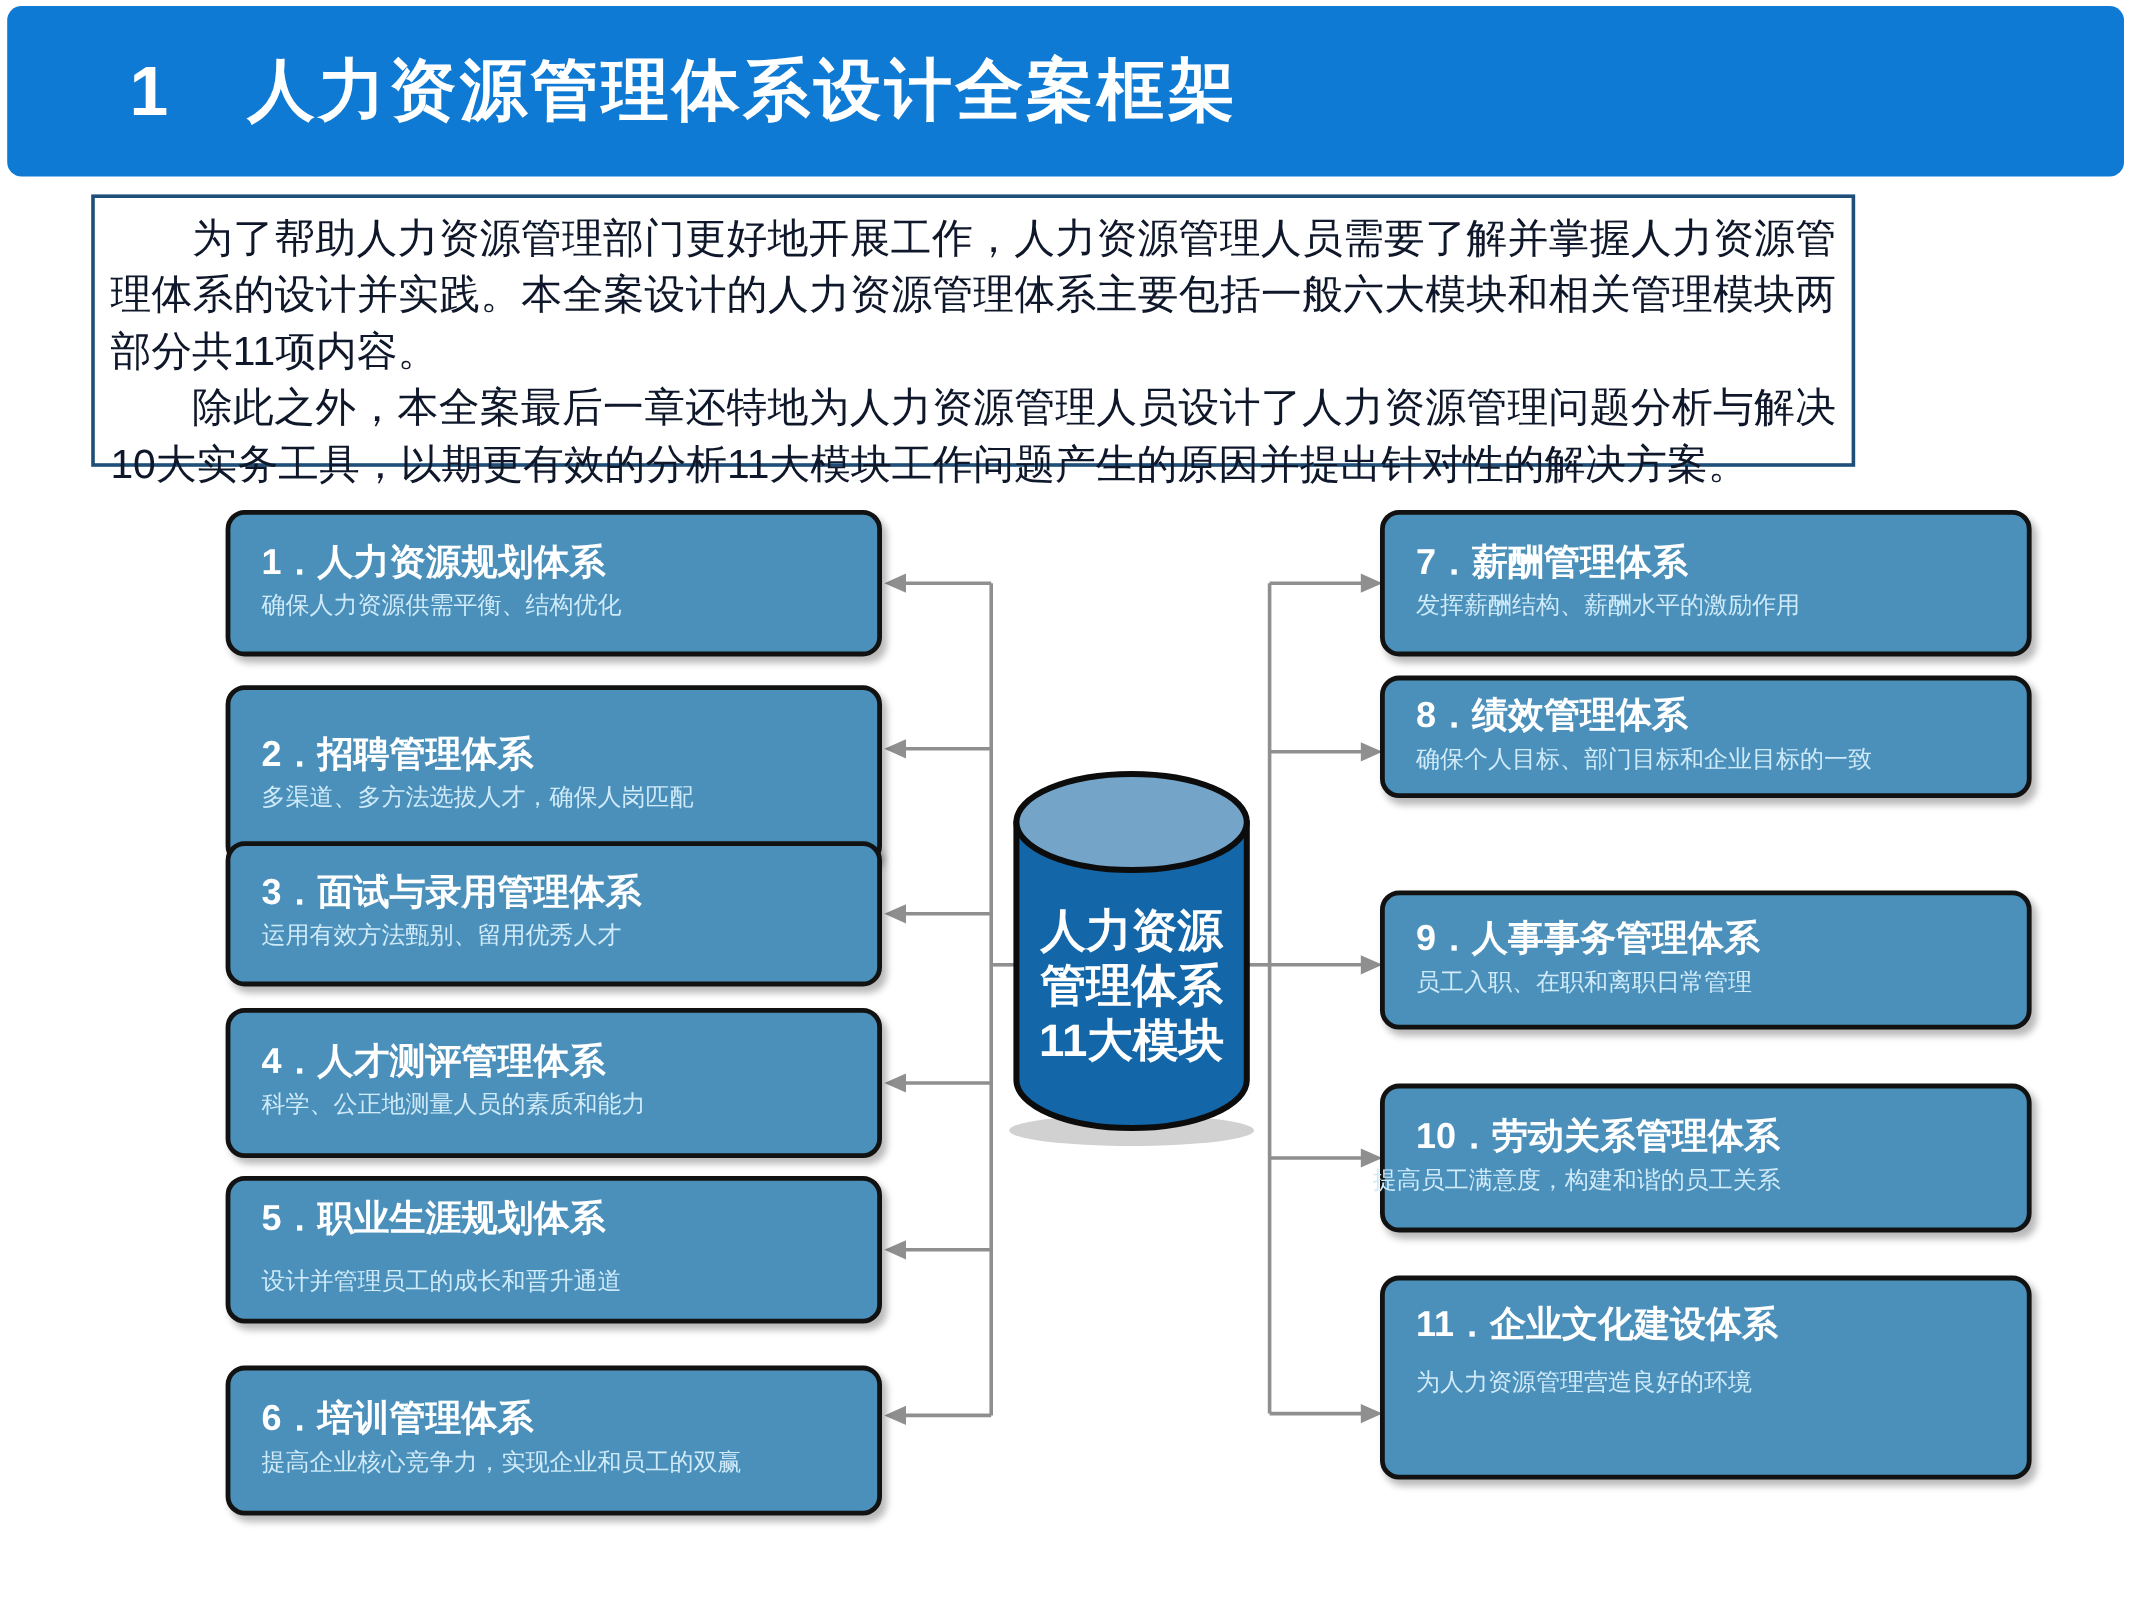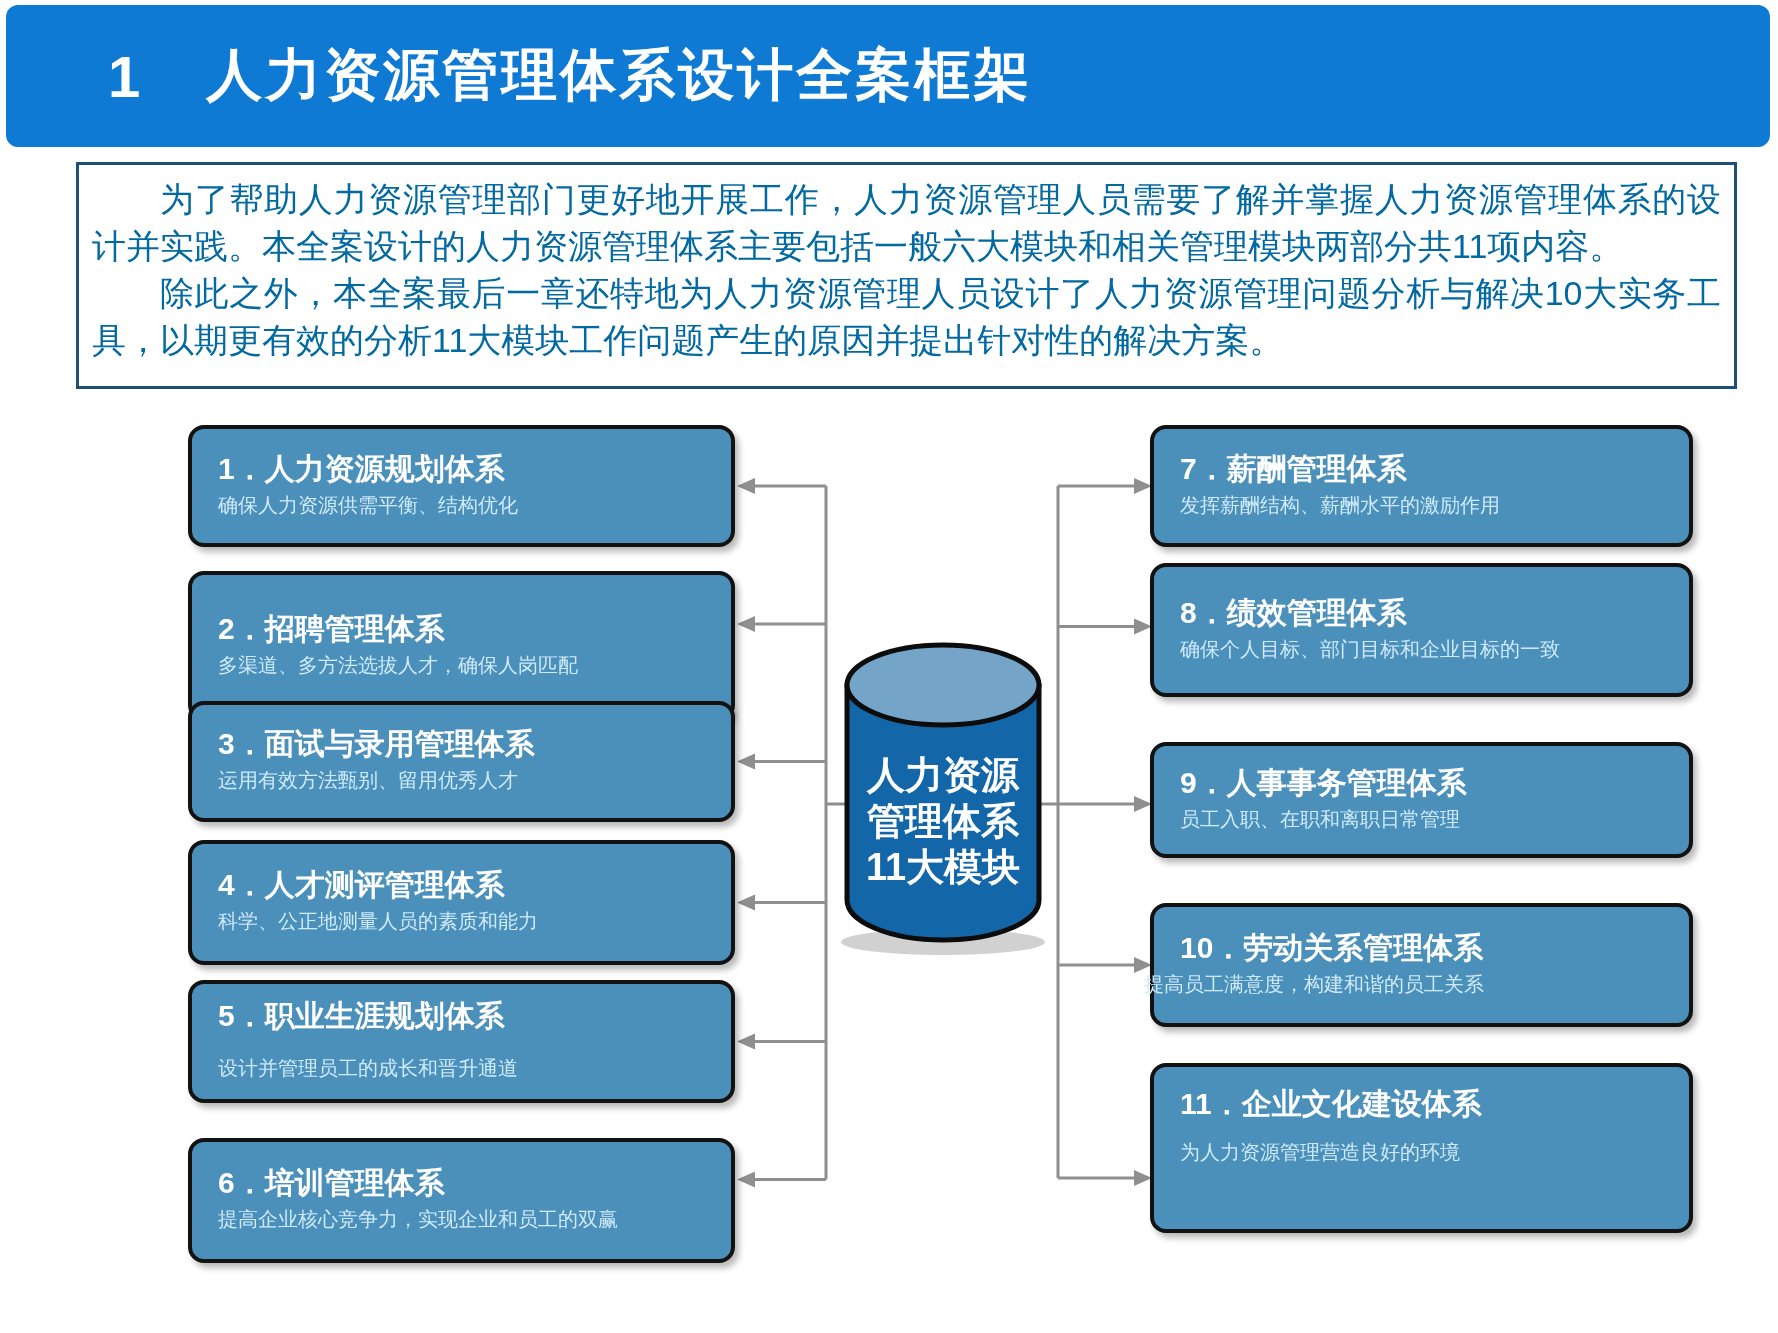--- a/index.html
+++ b/index.html
@@ -10,23 +10,23 @@
   
   #header{
     position:absolute;left:6px;top:5px;width:1764px;height:142px;
     background:var(--header-bg,#0e7ad3);border-radius:12px;
     display:flex;align-items:center;color:#ffffff;
   }
   #header .num{margin-left:102px;font-size:58px;font-weight:bold;}
   #header .ttl{margin-left:66px;font-size:56px;font-weight:bold;letter-spacing:3px;}
   
   #intro{
-    position:absolute;left:76px;top:162px;width:1661px;height:227px;box-sizing:border-box;
+    position:absolute;left:76px;top:162px;width:1470px;height:227px;box-sizing:border-box;
     border:3px solid var(--intro-border,#1f4e79);background:#ffffff;
-    padding:11px 13px;font-size:34px;line-height:47px;color:#0369a1;text-align:justify;
+    padding:11px 13px;font-size:34px;line-height:47px;color:#0f172a;text-align:justify;
   }
   #intro p{margin:0;text-indent:68px;}
   
   .mbox{
     position:absolute;box-sizing:border-box;border:4px solid var(--box-border,#121212);
     border-radius:16px;background:var(--box-fill,#4a90ba);
     box-shadow:4px 5px 6px rgba(0,0,0,0.28);
     display:flex;flex-direction:column;justify-content:center;
     padding:6px 26px;color:#ffffff;z-index:2;
   }
@@ -34,21 +34,21 @@
   .mbox .d{font-size:20px;line-height:35px;color:var(--box-desc,#cfeaf9);}
   .mleft{left:188px;width:547px;}
   .mright{left:1150px;width:543px;}
   #box1{top:425px;height:122px;}
   #box2{top:571px;height:150px;}
   #box3{top:701px;height:121px;}
   #box4{top:840px;height:125px;}
   #box5{top:980px;height:123px;gap:16px;}
   #box6{top:1138px;height:125px;}
   #box7{top:425px;height:122px;}
-  #box8{top:563px;height:134px;}
+  #box8{top:563px;height:102px;}
   #box9{top:742px;height:116px;}
   #box10{top:903px;height:124px;}
   #box11{top:1063px;height:170px;padding-bottom:48px;gap:12px;}
   #box10 .d{white-space:nowrap;margin-left:-36px;}
   
   #diagram-svg{position:absolute;left:0;top:0;z-index:1;}
   #cyl-svg{position:absolute;left:0;top:0;z-index:3;}
   .cline{stroke:var(--connector,#8f8f8f);stroke-width:3;fill:none;}
   .ahead{fill:var(--connector,#8f8f8f);}
   .cyl-text{fill:#ffffff;font-size:38px;font-weight:bold;text-anchor:middle;

